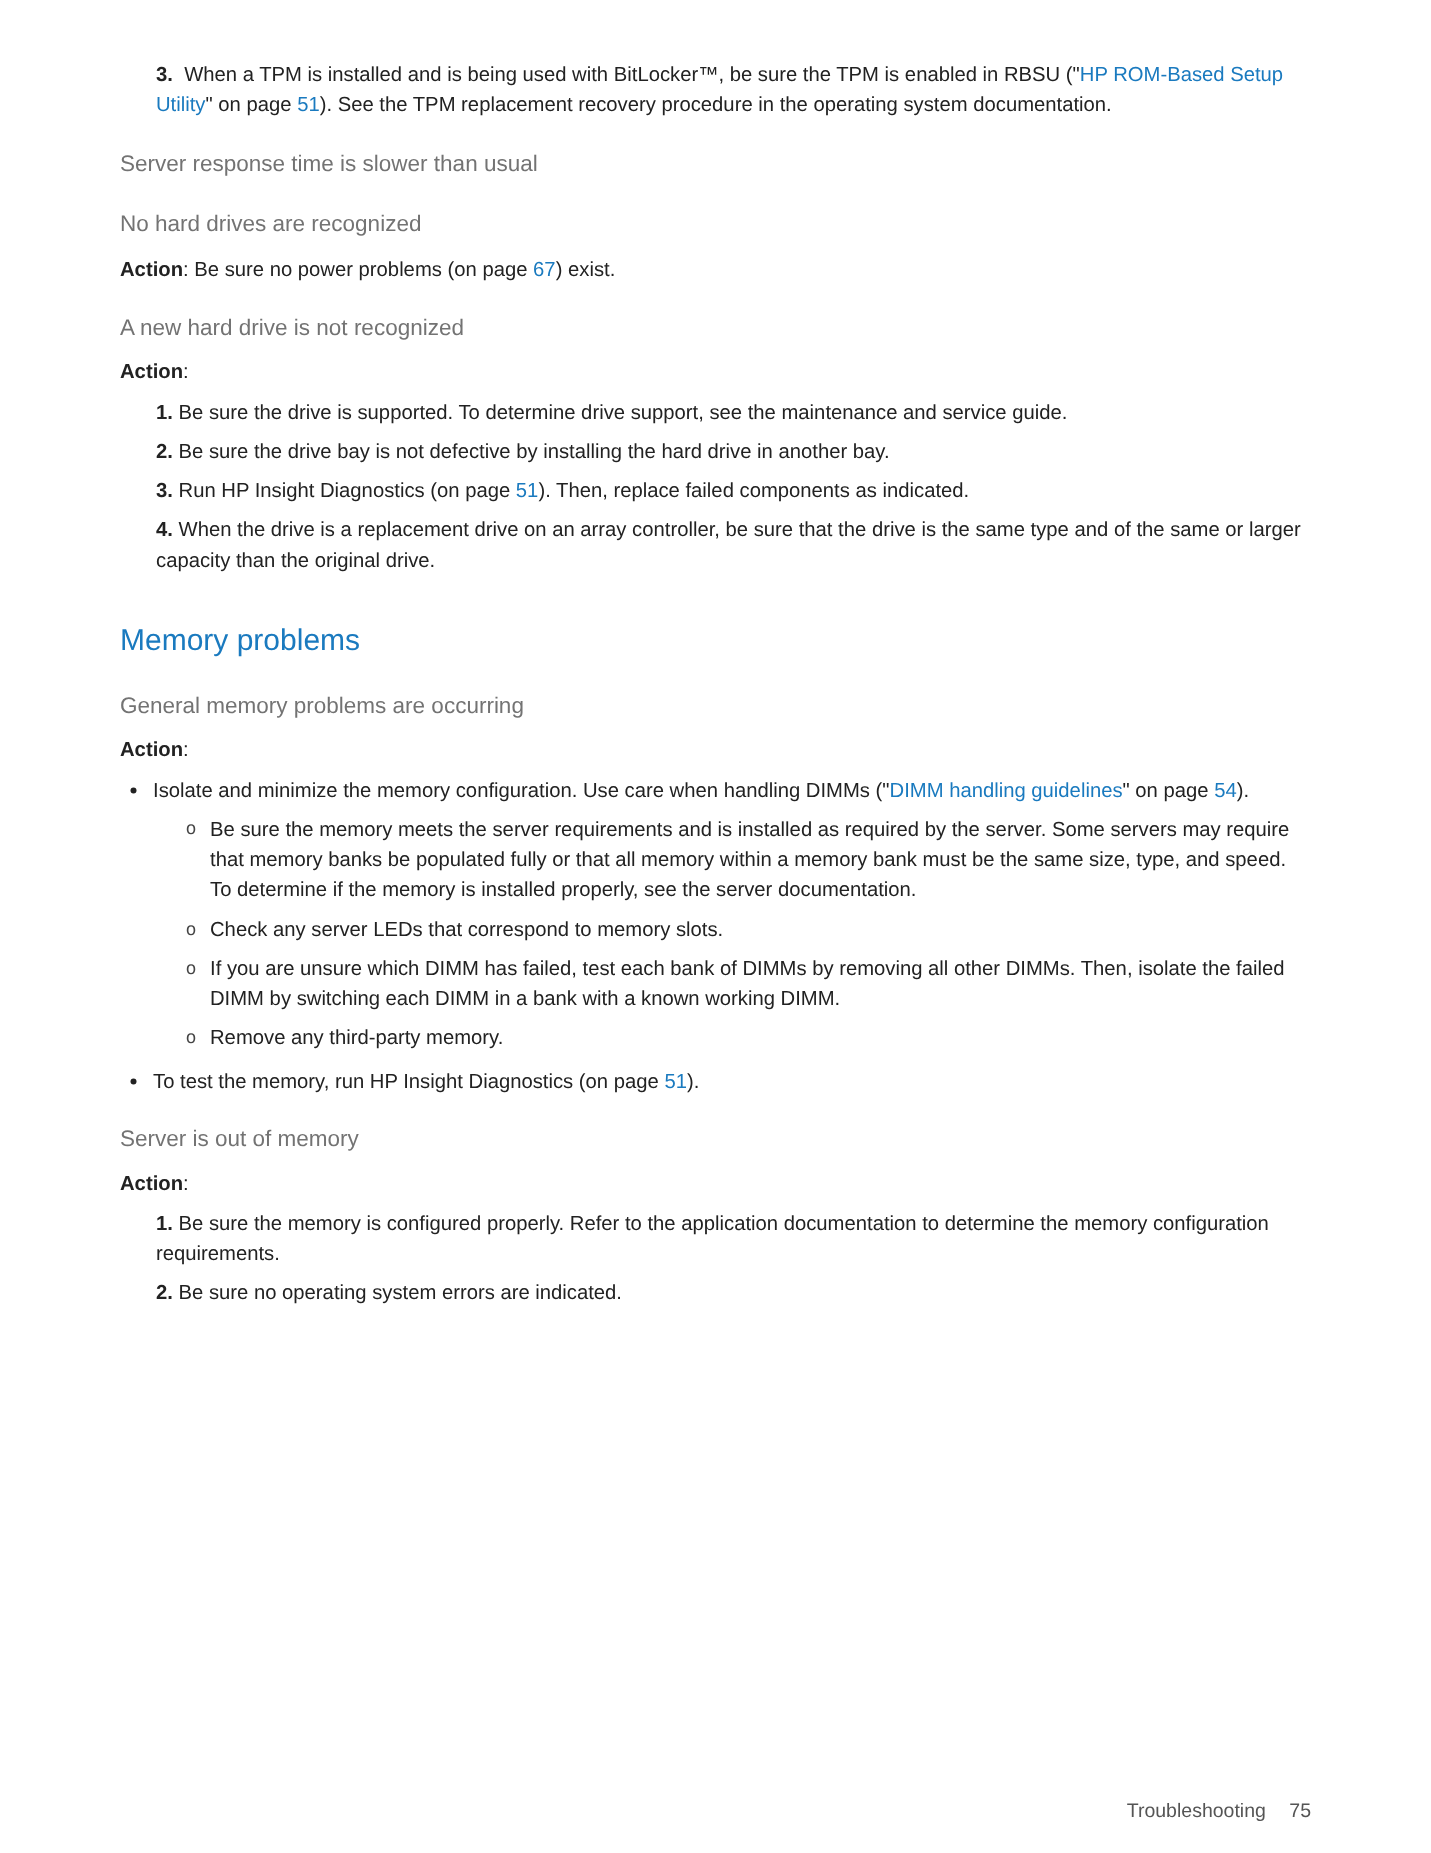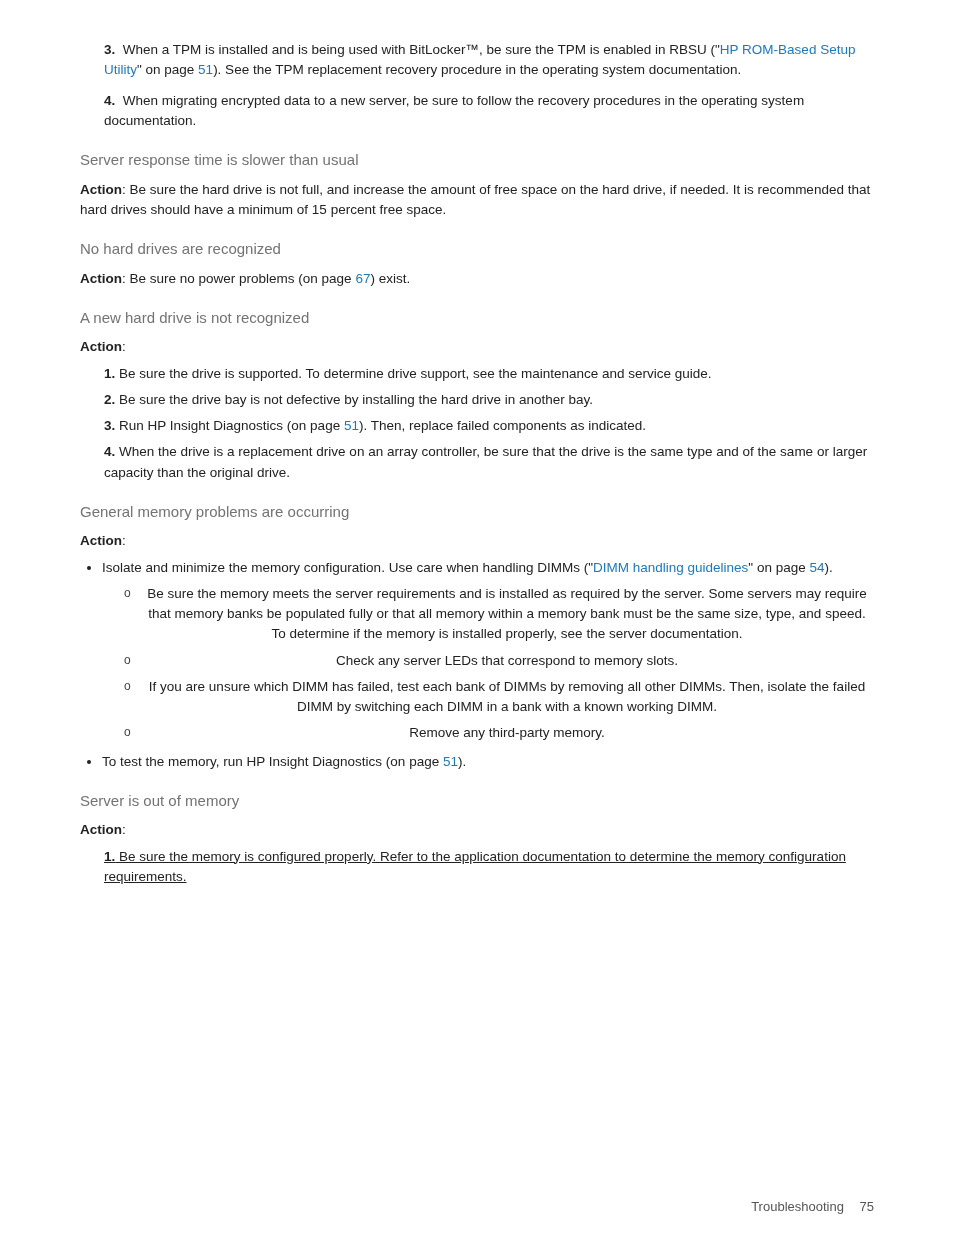--- a/index.html
+++ b/index.html
@@ -65,21 +65,20 @@
       margin-bottom: 10px;
       list-style-type: disc;
     }
     .bullet-list li {
       margin-bottom: 8px;
     }
     .sub-bullet-list {
       margin-left: 22px;
       margin-top: 6px;
       list-style-type: none;
-      text-align: center;
     }
     .sub-bullet-list li {
       margin-bottom: 6px;
       padding-left: 16px;
       position: relative;
     }
     .sub-bullet-list li::before {
       content: 'o';
       position: absolute;
       left: 0;
@@ -103,31 +102,24 @@
 </head>
 <body>
 
 <div class="page">
 
   <ol class="intro-list" style="list-style: none;">
     <li>
       <span class="bold">3.</span>
       &nbsp;When a TPM is installed and is being used with BitLocker™, be sure the TPM is enabled in RBSU ("<a class="link-blue" href="#">HP ROM-Based Setup Utility</a>" on page <a class="link-blue" href="#">51</a>). See the TPM replacement recovery procedure in the operating system documentation.
     </li>
-    <li style="margin-top:10px;">
-      <span class="bold">4.</span>
-      &nbsp;When migrating encrypted data to a new server, be sure to follow the recovery procedures in the operating system documentation.
-    </li>
   </ol>
 
   <div>
     <h3 class="section-h3">Server response time is slower than usual</h3>
-    <p class="action-text">
-      <span class="action-label">Action</span>: Be sure the hard drive is not full, and increase the amount of free space on the hard drive, if needed. It is recommended that hard drives should have a minimum of 15 percent free space.
-    </p>
   </div>
 
   <div>
     <h3 class="section-h3">No hard drives are recognized</h3>
     <p class="action-text">
       <span class="action-label">Action</span>: Be sure no power problems (on page <a class="link-blue" href="#">67</a>) exist.
     </p>
   </div>
 
   <div>
@@ -145,20 +137,21 @@
       <li>
         <span class="bold">3.</span>&nbsp;Run HP Insight Diagnostics (on page <a class="link-blue" href="#">51</a>). Then, replace failed components as indicated.
       </li>
       <li>
         <span class="bold">4.</span>&nbsp;When the drive is a replacement drive on an array controller, be sure that the drive is the same type and of the same or larger capacity than the original drive.
       </li>
     </ol>
   </div>
 
   <div>
+    <h2 class="section-h2">Memory problems</h2>
 
     <div>
       <h3 class="section-h3">General memory problems are occurring</h3>
       <p>
         <span class="action-label">Action</span>:
       </p>
       <ul class="bullet-list" style="margin-top:6px;">
         <li>
           Isolate and minimize the memory configuration. Use care when handling DIMMs ("<a class="link-blue" href="#">DIMM handling guidelines</a>" on page <a class="link-blue" href="#">54</a>).
           <ul class="sub-bullet-list">
@@ -172,23 +165,26 @@
           To test the memory, run HP Insight Diagnostics (on page <a class="link-blue" href="#">51</a>).
         </li>
       </ul>
     </div>
 
     <div>
       <h3 class="section-h3">Server is out of memory</h3>
       <p>
         <span class="action-label">Action</span>:
       </p>
-      <ol class="numbered-list" style="list-style: none; margin-top:6px;text-decoration:underline;">
+      <ol class="numbered-list" style="list-style: none; margin-top:6px;">
         <li>
           <span class="bold">1.</span>&nbsp;Be sure the memory is configured properly. Refer to the application documentation to determine the memory configuration requirements.
+        </li>
+        <li>
+          <span class="bold">2.</span>&nbsp;Be sure no operating system errors are indicated.
         </li>
       </ol>
     </div>
   </div>
 
   <div class="footer">
     <span>Troubleshooting</span>
     <span>75</span>
   </div>
 

